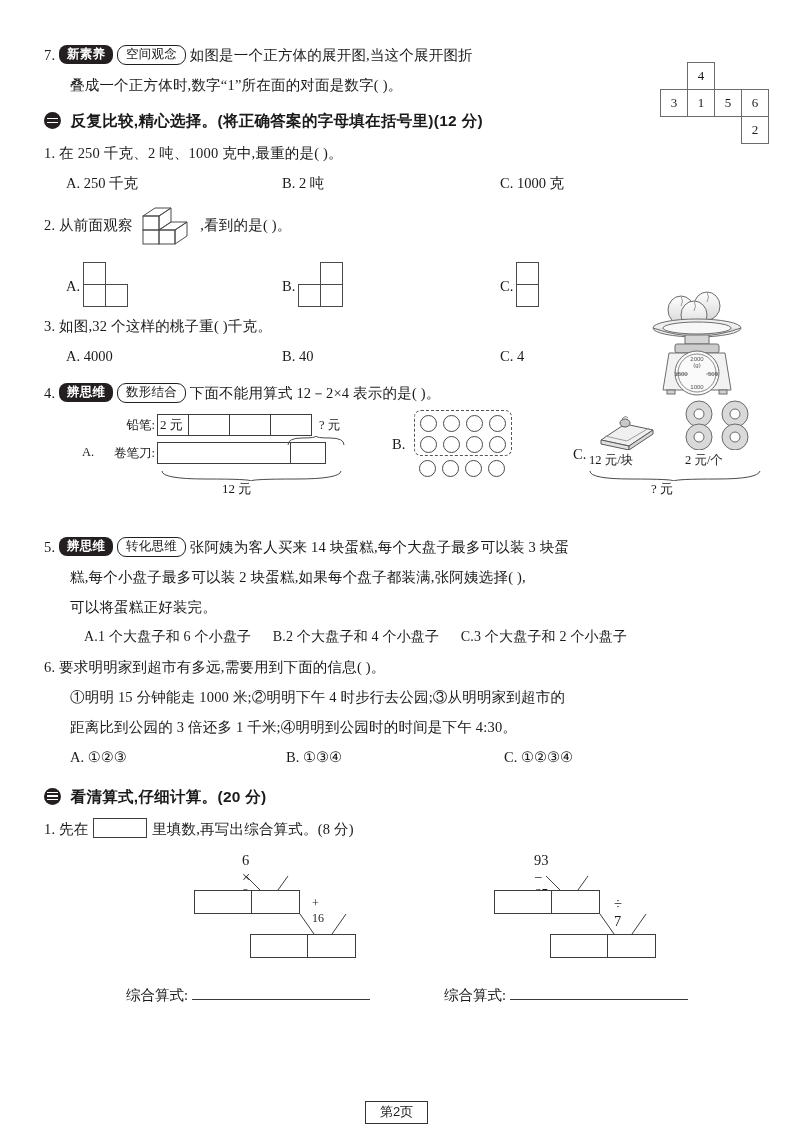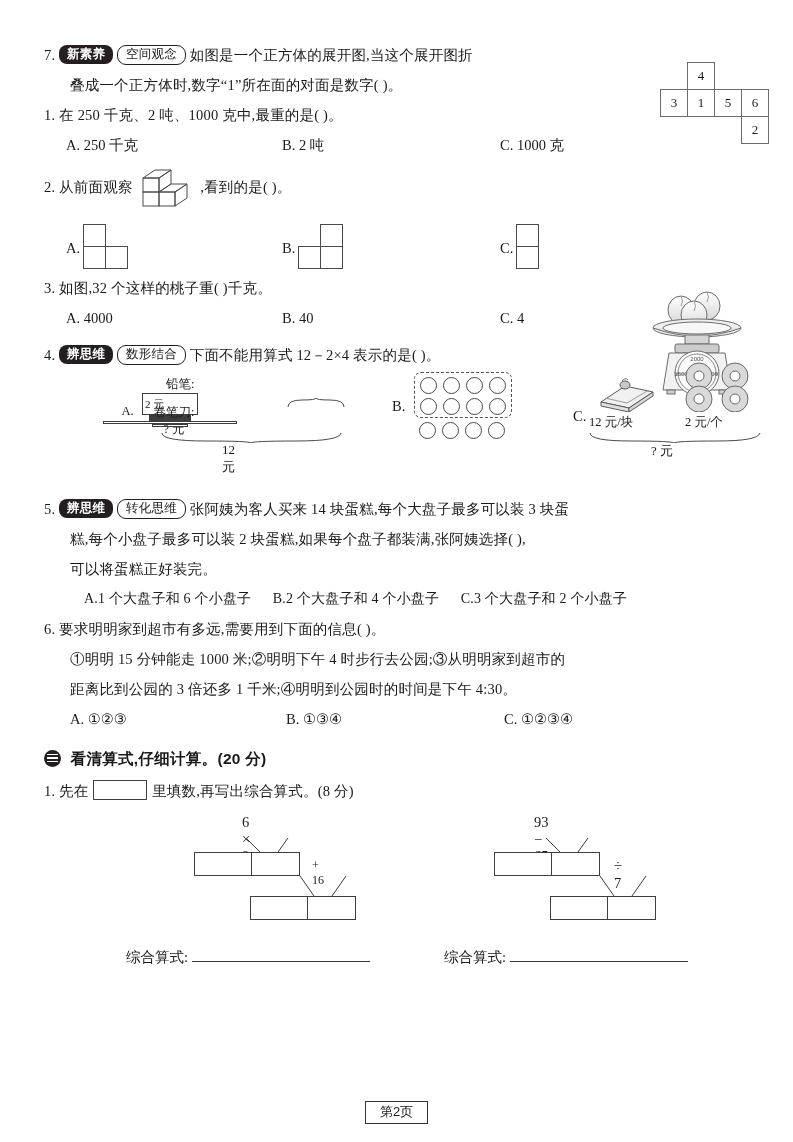--- a/index.html
+++ b/index.html
@@ -110,24 +110,24 @@
   .sq-grid { display: inline-block; vertical-align: -16px; }
   .sq-row { display: flex; }
   .sq { width: 23px; height: 23px; border: 1px solid #4a4a4a; margin: -0.5px; }
   .sq.none { border: none; }
 
   
   .solid { display: inline-block; vertical-align: -22px; margin: 0 1px; }
 
   
   .scale-img { position: absolute; right: 30px; top: 288px; }
-  .bm-row { display: flex; align-items: center; height: 23px; flex-direction: column; }
+  .bm-row { display: flex; align-items: center; height: 23px; }
   .bm-label { width: 54px; text-align: right; padding-right: 3px; font-size: 12.5px; }
   .bm-cell { height: 22px; border: 1px solid #3d3d3d; margin-left: -1px; }
-  .bm-first { width: 56px; font-size: 11px; line-height: 20px; padding-left: 2px; }
+  .bm-first { width: 32px; font-size: 13px; line-height: 20px; padding-left: 2px; }
   .qtext { font-size: 12.5px; margin-left: 7px; }
 
   
   .circ { width: 17px; height: 17px; border: 1.4px solid #4a4a4a; border-radius: 50%; }
   .circ-row { display: flex; gap: 6px; margin-bottom: 4px; }
   .dashbox { border: 1.2px dashed #555; border-radius: 7px; padding: 4px 5px 1px; }
 
   
   .flowbox { border: 1px solid #3d3d3d; background: #fff; }
 
@@ -195,20 +195,24 @@
       <tr>
         <td class="blank"></td>
         <td class="blank"></td>
         <td class="blank"></td>
         <td>2</td>
       </tr>
     </tbody>
       </table>
   </div>
 
+  <div class="sec-header">
+    <span class="sec-bullet"><i class="a"></i><i class="b"></i></span>
+    <span>反复比较,精心选择。(将正确答案的字母填在括号里)(12 分)</span>
+  </div>
 
   <div class="q-line">
     <span class="qnum">1.</span>
     <span>在 250 千克、2 吨、1000 克中,最重的是(        )。</span>
   </div>
   <div class="choices">
     <div class="c1">A. 250 千克</div>
     <div class="c2">B. 2 吨</div>
     <div class="c3">C. 1000 克</div>
   </div>

